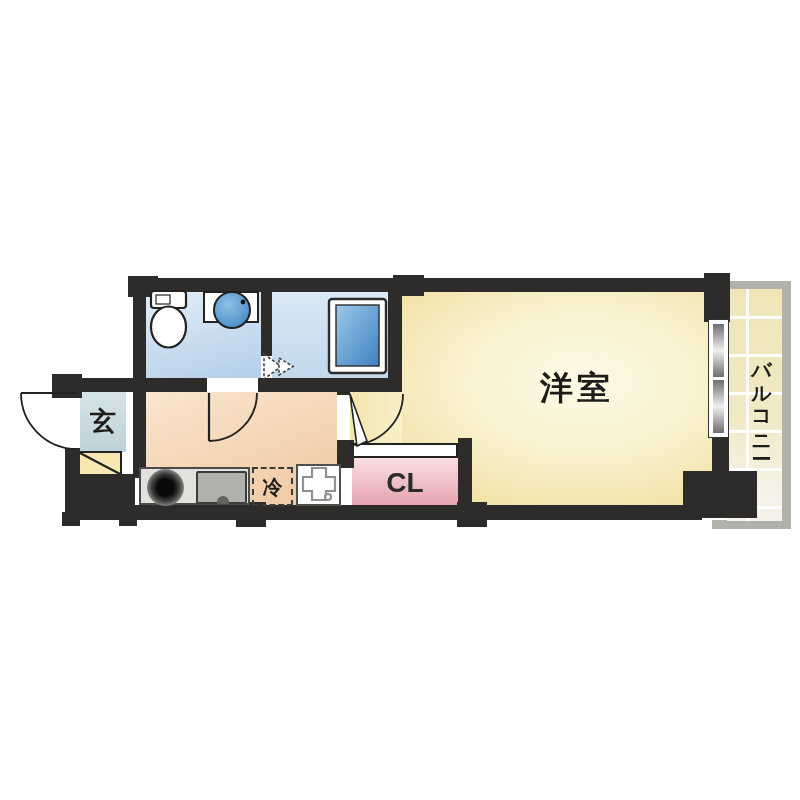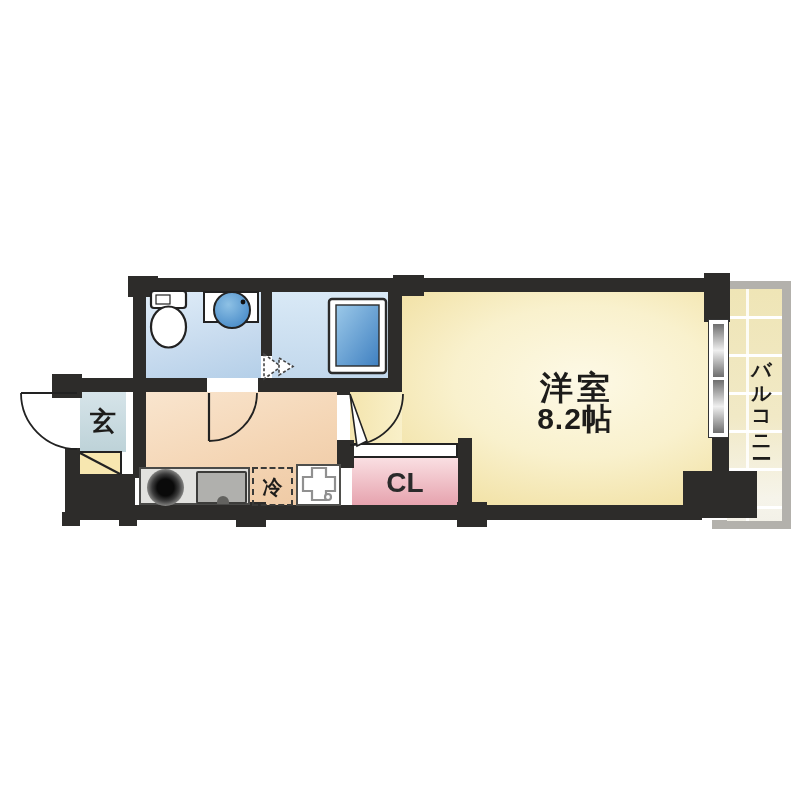--- a/index.html
+++ b/index.html
@@ -128,16 +128,15 @@
     <g fill="#ffffff" stroke="#909090" stroke-width="2.2">
       <path d="M312,468 h14 v9 h9 v14 h-9 v9 h-14 v-9 h-9 v-14 h9 Z"></path>
       <circle cx="328" cy="497" r="3"></circle>
     </g>
   </svg>
 
   <div class="label" style="left:78px;top:404px;width:50px;font-size:26px;font-weight:bold;">玄</div>
   <div class="label" style="left:252px;top:474px;width:41px;font-size:20px;font-weight:bold;">冷</div>
   <div class="label" style="left:477px;top:366px;width:200px;font-size:33px;font-weight:bold;letter-spacing:4px;">洋室</div>
   <div class="label" style="left:352px;top:467px;width:106px;font-size:28px;font-weight:600;color:#2a2a2a;">CL</div>
-  <div class="label" style="left:475px;top:399px;width:200px;font-size:30px;font-weight:bold;letter-spacing:1px;">8.2帖</div>
   <div class="label" style="left:752px;top:328px;width:24px;height:140px;font-size:20px;font-weight:600;
               writing-mode:vertical-rl;text-orientation:mixed;letter-spacing:2px;">バルコニー</div>
 </div>
 
 </body></html>

